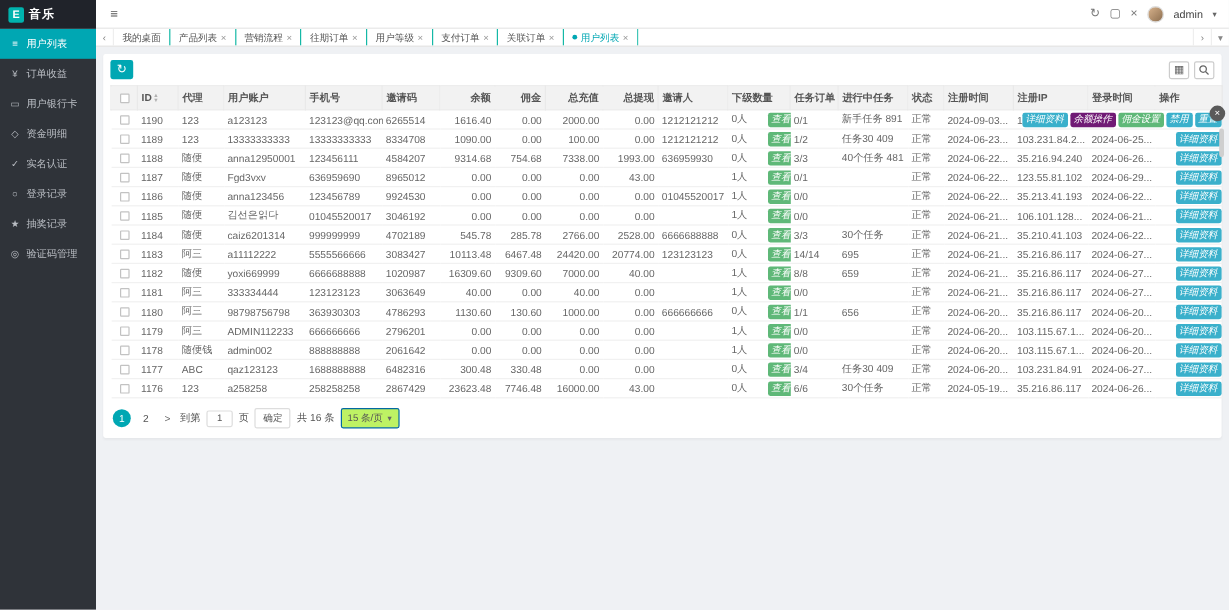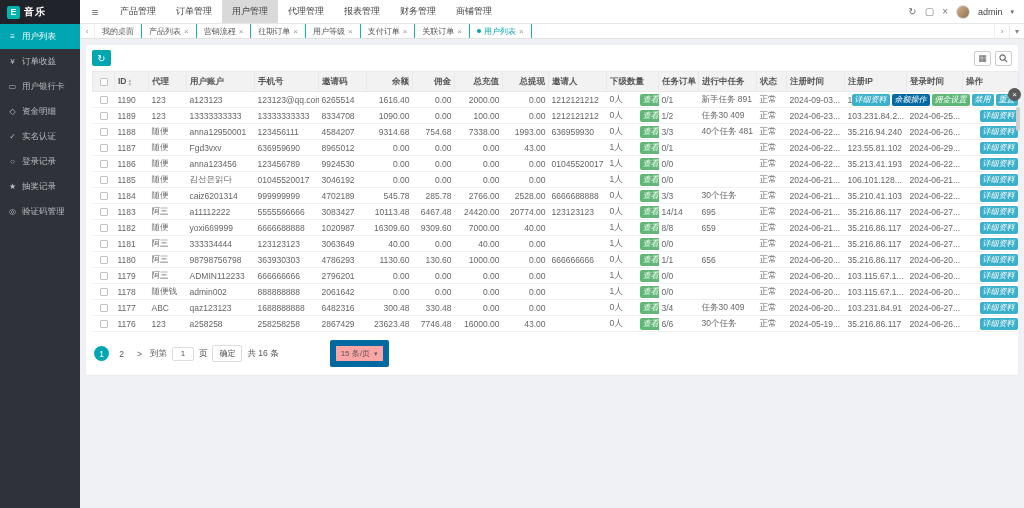--- a/index.html
+++ b/index.html
@@ -64,65 +64,56 @@
   td { height:16px; border-bottom:1px solid #f1f1f1; padding:0 3px; white-space:nowrap; overflow:hidden; }
   td.num, th.num { text-align:right; }
   td.td-center { text-align:center; overflow:visible; }
   .checkbox { width:8px; height:8px; border:1px solid #c2c2c2; border-radius:1px; display:inline-block;
     background:#fff; cursor:pointer; vertical-align:middle; }
   .sort { display:inline-flex; flex-direction:column; font-size:5.5px; line-height:4.5px; color:#b0b0b0;
     margin-left:2px; vertical-align:middle; cursor:pointer; }
   .btn-mini { display:inline-block; padding:2px 3px; border-radius:2px; color:#fff; font-size:8px;
     line-height:1; cursor:pointer;font-style:italic; }
   .btn-cyan { background:#3ab0cb; }
-  .btn-orange { background:#0369a1; }
+  .btn-orange { background:#701a75; }
   .btn-green { background:#5fb878; }
   .sub-count { margin-right:17px; }
   td.actions-cell { position:relative; overflow:visible; }
   .actions-wrap { position:absolute; right:1px; top:50%; transform:translateY(-50%);
     display:flex; gap:2px; justify-content:flex-end; white-space:nowrap; }
 
   .pagination { display:flex; align-items:center; gap:5px; margin:8px 0 3px 2px; font-size:8.5px; color:#555; }
   .page-num { min-width:15px; height:15px; padding:0 3px; border-radius:50%; display:flex; align-items:center;
     justify-content:center; cursor:pointer; color:#555; }
   .page-num.active { background:#00a7b3; color:#fff; }
   .page-next { cursor:pointer; padding:0 3px; color:#666; }
   .jump-input { width:22px; height:14px; border:1px solid #ddd; border-radius:2px; text-align:center;
     font-size:8px; color:#555; }
   .confirm-btn { border:1px solid #ddd; background:#fff; padding:2px 6px; border-radius:2px; font-size:8px;
     cursor:pointer; color:#555; }
   .pg-text { color:#555; }
-  .per-page { border:6px solid #0369a1; background:#fca5a5; padding:2px 5px; border-radius:2px; font-size:8px;
-    display:inline-flex; align-items:center; gap:4px; cursor:pointer; color:#555;margin-left:46px; }
+  .per-page { border:1px solid #0369a1; background:#bef264; padding:2px 5px; border-radius:2px; font-size:8px;
+    display:inline-flex; align-items:center; gap:4px; cursor:pointer; color:#555; }
 
   .overlay-close { position:absolute; right:3px; top:49px; width:13px; height:13px; border-radius:50%;
     background:#5a5a5a; color:#fff; font-size:8px; display:flex; align-items:center; justify-content:center;
     cursor:pointer; z-index:6; }
   .scroll-thumb { position:absolute; right:4px; top:68px; width:4px; height:24px; background:#cfcfcf;
     border-radius:2px; cursor:pointer; z-index:6; }
 </style>
 </head>
 <body>
 
 <div class="topbar">
   <div class="logo">
     <div class="logo-badge">E</div>
     <div class="logo-text">音乐</div>
   </div>
   <div class="topnav">
     <div class="nav-home">≡</div>
-    <div id="nav-items">
-        <div class="nav-item">产品管理</div>
-        <div class="nav-item">订单管理</div>
-        <div class="nav-item active">用户管理</div>
-        <div class="nav-item">代理管理</div>
-        <div class="nav-item">报表管理</div>
-        <div class="nav-item">财务管理</div>
-        <div class="nav-item">商铺管理</div>
-      </div>
     <div class="top-right">
       <span id="top-icons" style="display:flex;gap:8px;">
           <span class="tb-icon">↻</span>
           <span class="tb-icon">▢</span>
           <span class="tb-icon">×</span>
         </span>
       <span class="avatar"></span>
       <span class="user-name">admin</span>
       <span class="caret">▾</span>
     </div>

